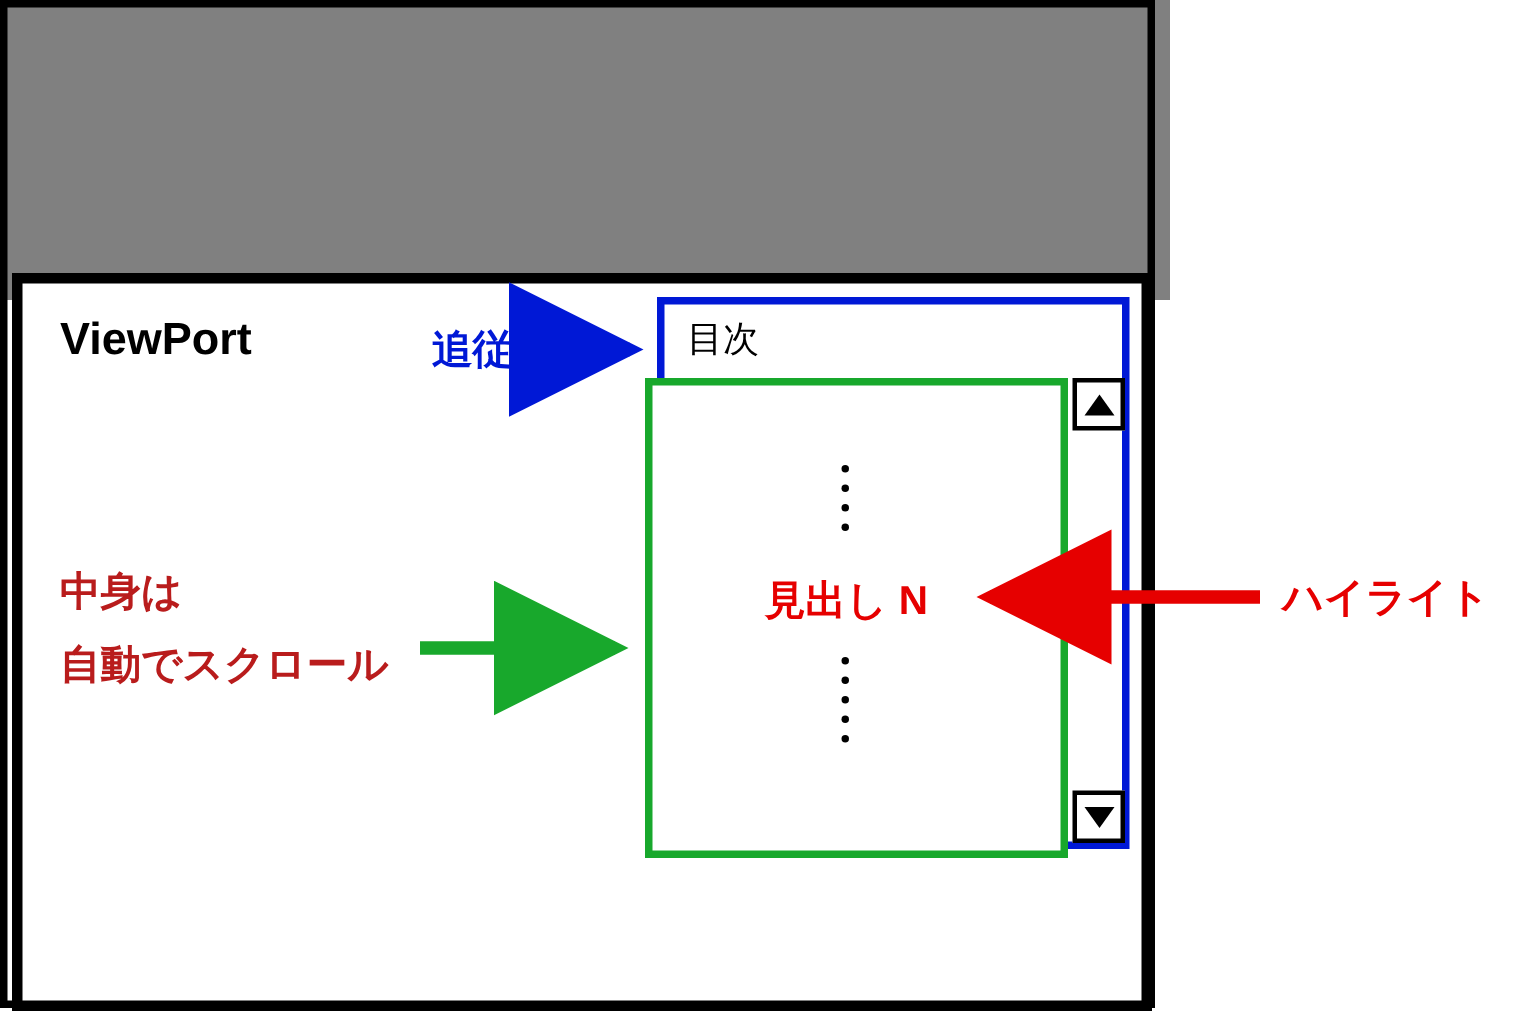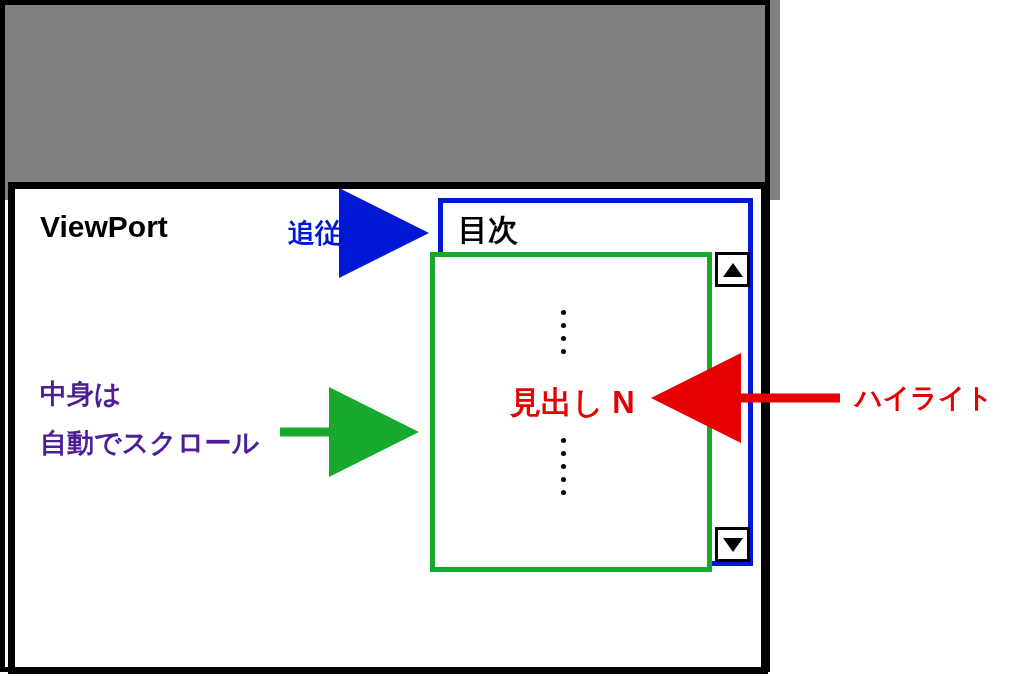--- a/index.html
+++ b/index.html
@@ -69,21 +69,21 @@
     color: #0018d6;
   }
 
   
   .scroll-label {
     position: absolute;
     left: 40px;
     top: 370px;
     font-size: 27px;
     font-weight: 900;
-    color: #4c1d95;
+    color: #b91c1c;
     line-height: 1.8;
     white-space: pre;
   }
 
   
   .highlight-label {
     position: absolute;
     left: 855px;
     top: 380px;
     font-size: 27px;
@@ -99,22 +99,22 @@
     width: 315px;
     height: 368px;
     border: 5px solid #0018d6;
     background: #fff;
     box-sizing: border-box;
   }
   .toc-title {
     position: absolute;
     left: 458px;
     top: 210px;
-    font-size: 30px;
-    font-weight: 700;
+    font-size: 24px;
+    font-weight: 400;
     color: #000;
   }
 
   
   .scrollbar-track {
     position: absolute;
     left: 715px;
     top: 252px;
     width: 35px;
     height: 310px;
@@ -155,21 +155,21 @@
     width: 282px;
     height: 320px;
     border: 5px solid #18a82c;
     background: #fff;
     box-sizing: border-box;
   }
   .heading-n {
     position: absolute;
     left: 510px;
     top: 382px;
-    font-size: 31px;
+    font-size: 27px;
     font-weight: 900;
     color: #e60000;
   }
 
   
   .vdots {
     position: absolute;
     width: 6px;
     display: flex;
     flex-direction: column;

